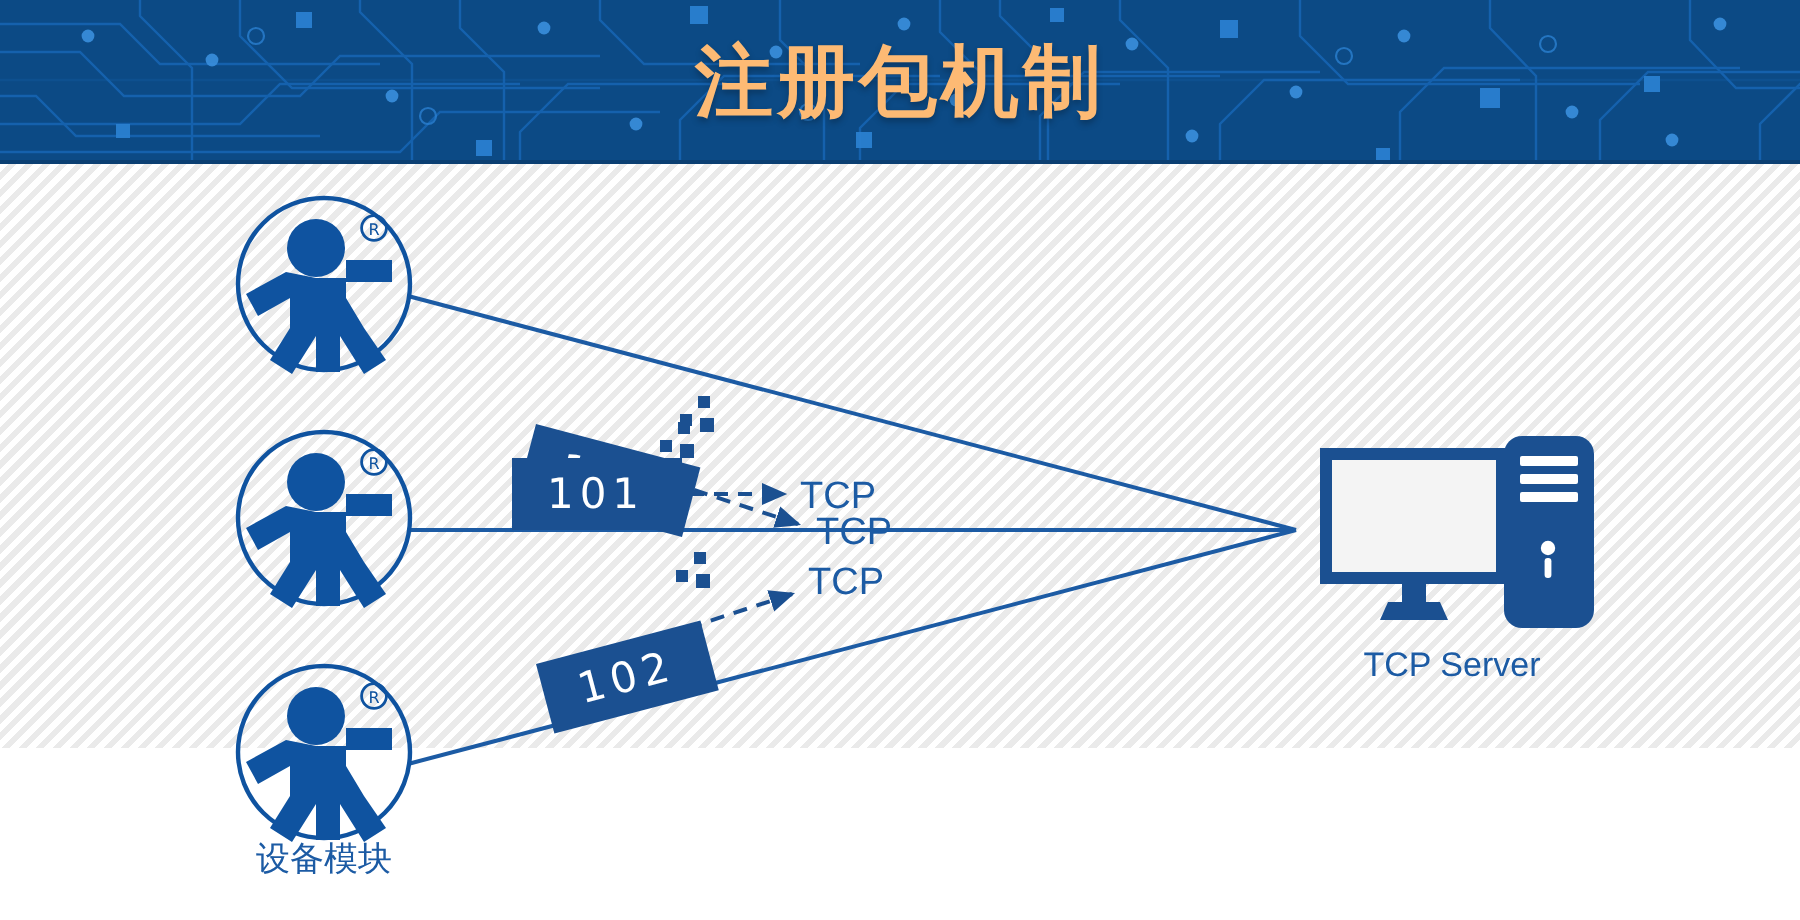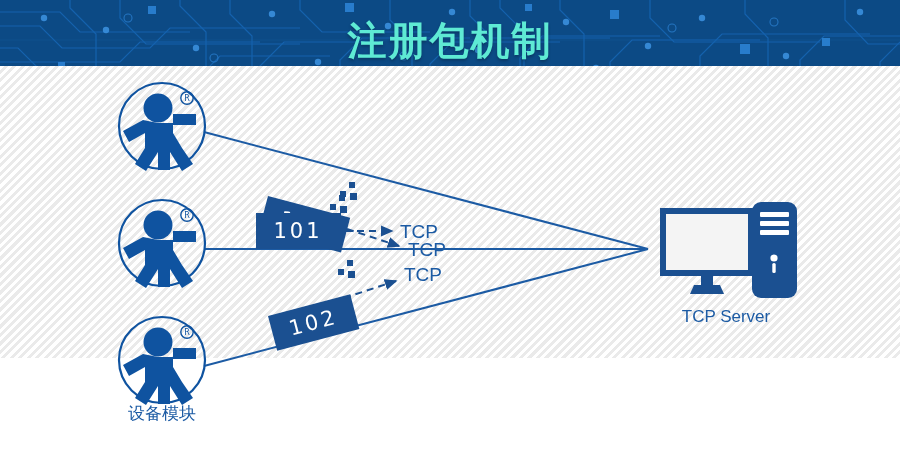--- a/index.html
+++ b/index.html
@@ -31,39 +31,39 @@
     height: 82px;
   }
   #header-title {
     position: absolute;
     left: 0; top: 0;
     width: 900px;
     height: 82px;
     display: flex;
     align-items: center;
     justify-content: center;
-    color: #5eead4;
+    color: #fdba74;
     font-size: 39px;
     font-weight: bold;
     letter-spacing: 2px;
     text-shadow: 0 2px 3px rgba(0,0,0,0.25);
     font-family: "DejaVu Sans", "Liberation Sans", sans-serif;
   }
   #header-underline {
     position: absolute;
     left: 0; top: 80px;
     width: 900px;
     height: 2px;
     background: #0b3f72;
   }
 
   
   #body-area {
     position: absolute;
-    left: 0; top: 66px;
+    left: 0; top: 82px;
     width: 900px;
     height: 292px;
     background-color: #f2f2f2;
     background-image: repeating-linear-gradient(
       135deg,
       #ffffff 0px, #ffffff 3px,
       #eaeaea 3px, #eaeaea 6px
     );
   }
   #diagram {

